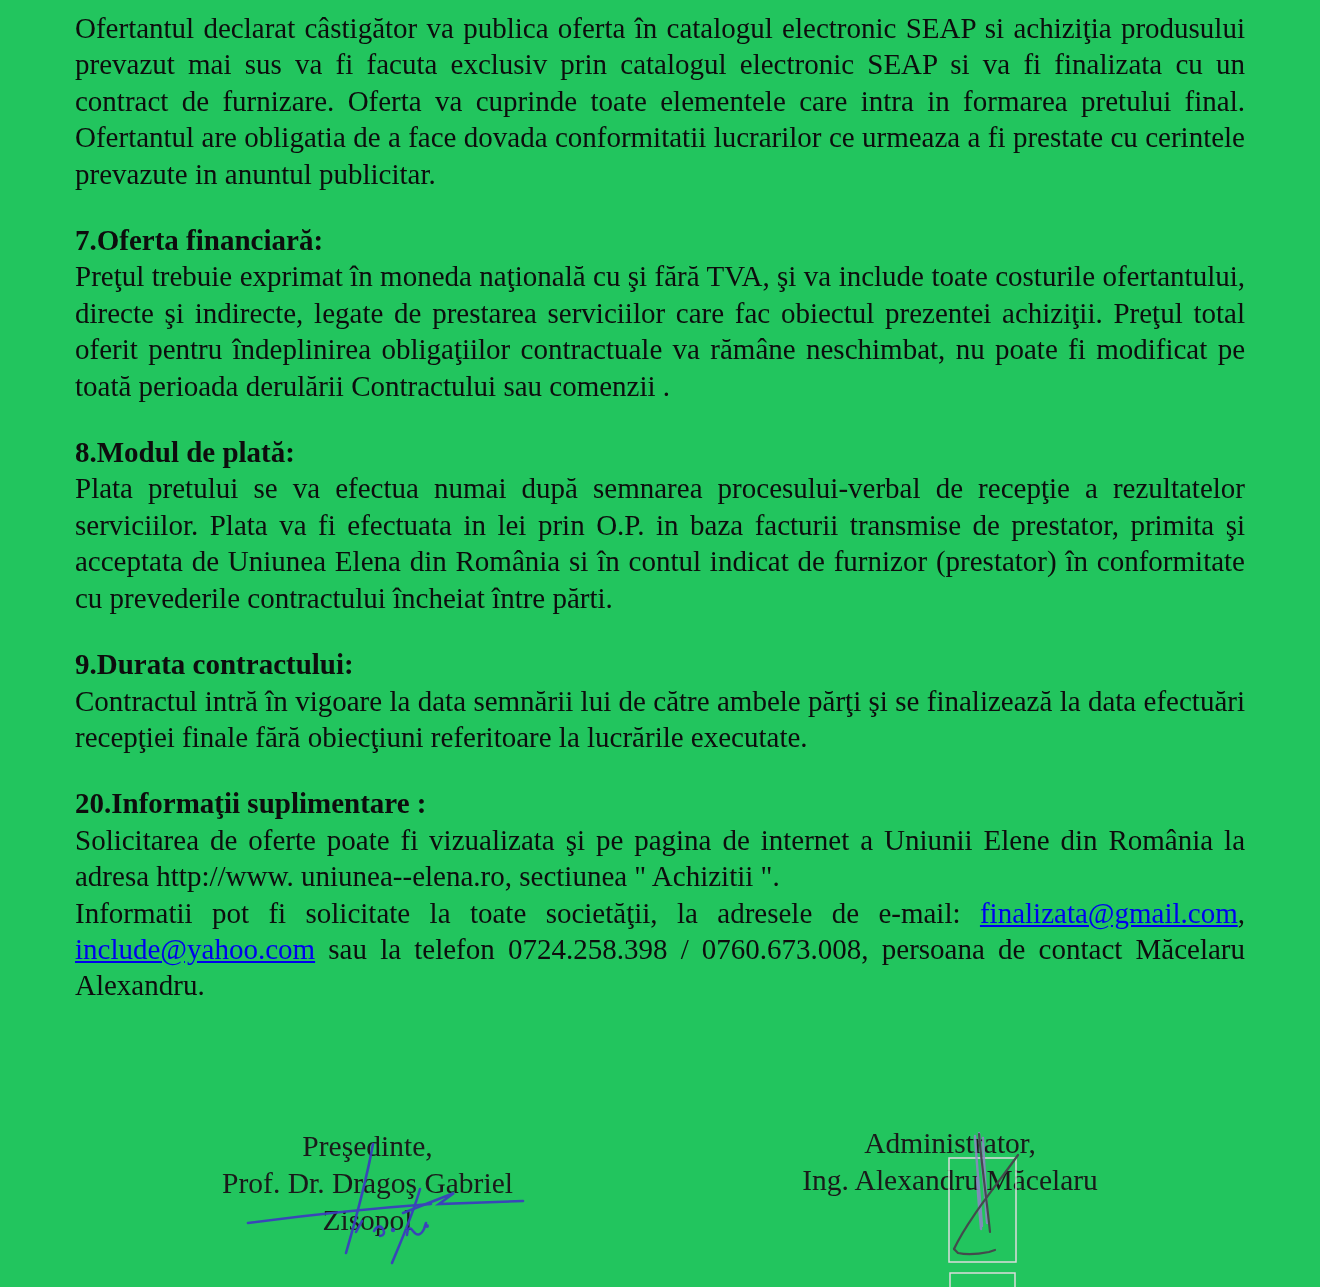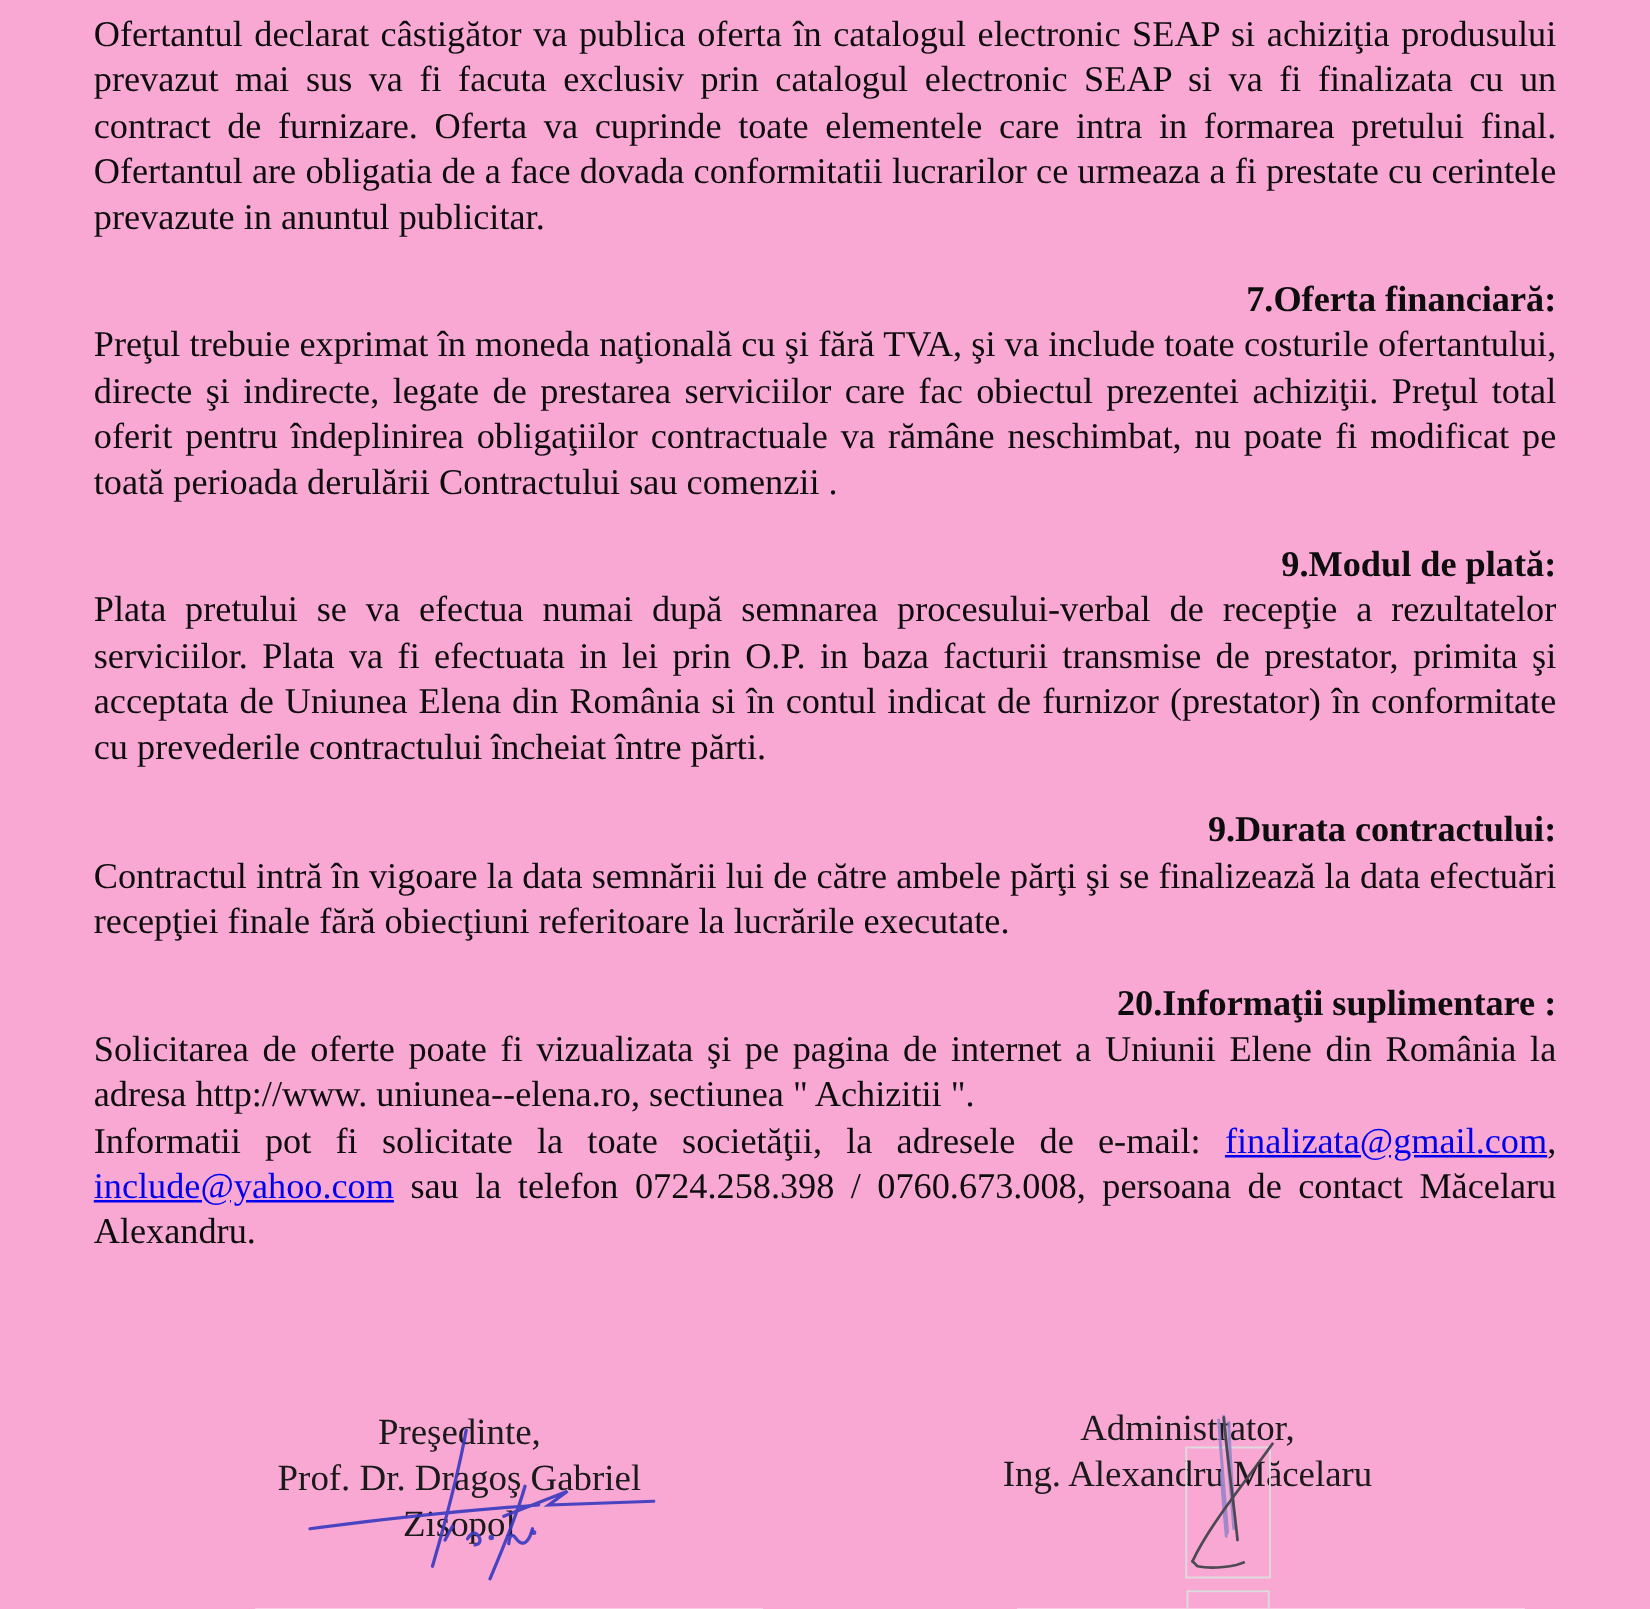--- a/index.html
+++ b/index.html
@@ -1,41 +1,41 @@
 <!DOCTYPE html>
 <html><head>
 <meta charset="utf-8">
 <style>
   * { box-sizing: border-box; }
   html, body { margin: 0; padding: 0; background: #ffffff; }
   .page {
     position: relative;
     width: 1320px;
     height: 1287px;
-    background: #f9a8d4;
+    background: #22c55e;
     font-family: "Liberation Serif", "DejaVu Serif", serif;
     color: #0d0d0d;
     overflow: hidden;
   }
   .content {
     position: absolute;
     left: 75px;
     top: 10px;
     width: 1170px;
     font-size: 29px;
     line-height: 36.4px;
   }
   .body-text {
     margin: 0;
     text-align: justify;
   }
   .heading {
     margin: 30px 0 0 0;
     font-weight: bold;
-    text-align: right;
+    text-align: left;
   }
   .email-link {
     color: #0000ee;
     text-decoration: underline;
     cursor: pointer;
   }
   .sig-block {
     position: absolute;
     text-align: center;
     font-size: 29.5px;
@@ -52,21 +52,21 @@
 <body>
 
 <div class="page">
 
   <div class="content">
     <p class="body-text">Ofertantul declarat câstigător va publica oferta în catalogul electronic SEAP si achiziţia produsului prevazut mai sus va fi facuta exclusiv prin catalogul electronic SEAP si va fi finalizata cu un contract de furnizare. Oferta va cuprinde toate elementele care intra in formarea pretului final. Ofertantul are obligatia de a face dovada conformitatii lucrarilor ce urmeaza a fi prestate cu cerintele prevazute in anuntul publicitar.</p>
 
     <p class="heading">7.Oferta financiară:</p>
     <p class="body-text">Preţul trebuie exprimat în moneda naţională cu şi fără TVA, şi va include toate costurile ofertantului, directe şi indirecte, legate de prestarea serviciilor care fac obiectul prezentei achiziţii. Preţul total oferit pentru îndeplinirea obligaţiilor contractuale va rămâne neschimbat, nu poate fi modificat pe toată perioada derulării Contractului sau comenzii .</p>
 
-    <p class="heading">9.Modul de plată:</p>
+    <p class="heading">8.Modul de plată:</p>
     <p class="body-text">Plata pretului se va efectua numai după semnarea procesului-verbal de recepţie a rezultatelor serviciilor. Plata va fi efectuata in lei prin O.P. in baza facturii transmise de prestator, primita şi acceptata de Uniunea Elena din România si în contul indicat de furnizor (prestator) în conformitate cu prevederile contractului încheiat între părti.</p>
 
     <p class="heading">9.Durata contractului:</p>
     <p class="body-text">Contractul intră în vigoare la data semnării lui de către ambele părţi şi se finalizează  la data efectuări recepţiei finale fără obiecţiuni referitoare la lucrările executate.</p>
 
     <p class="heading">20.Informaţii suplimentare :</p>
     <p class="body-text">Solicitarea de oferte poate fi vizualizata şi pe pagina de internet a Uniunii Elene din România la adresa http://www. uniunea--elena.ro, sectiunea " Achizitii ".</p>
     <p class="body-text"><span>Informatii pot fi solicitate la toate societăţii, la adresele de e-mail: </span><a class="email-link" href="#">finalizata@gmail.com</a><span>, </span><a class="email-link" href="#">include@yahoo.com</a><span> sau la telefon 0724.258.398 / 0760.673.008,  persoana de contact Măcelaru Alexandru.</span></p>
   </div>
 

